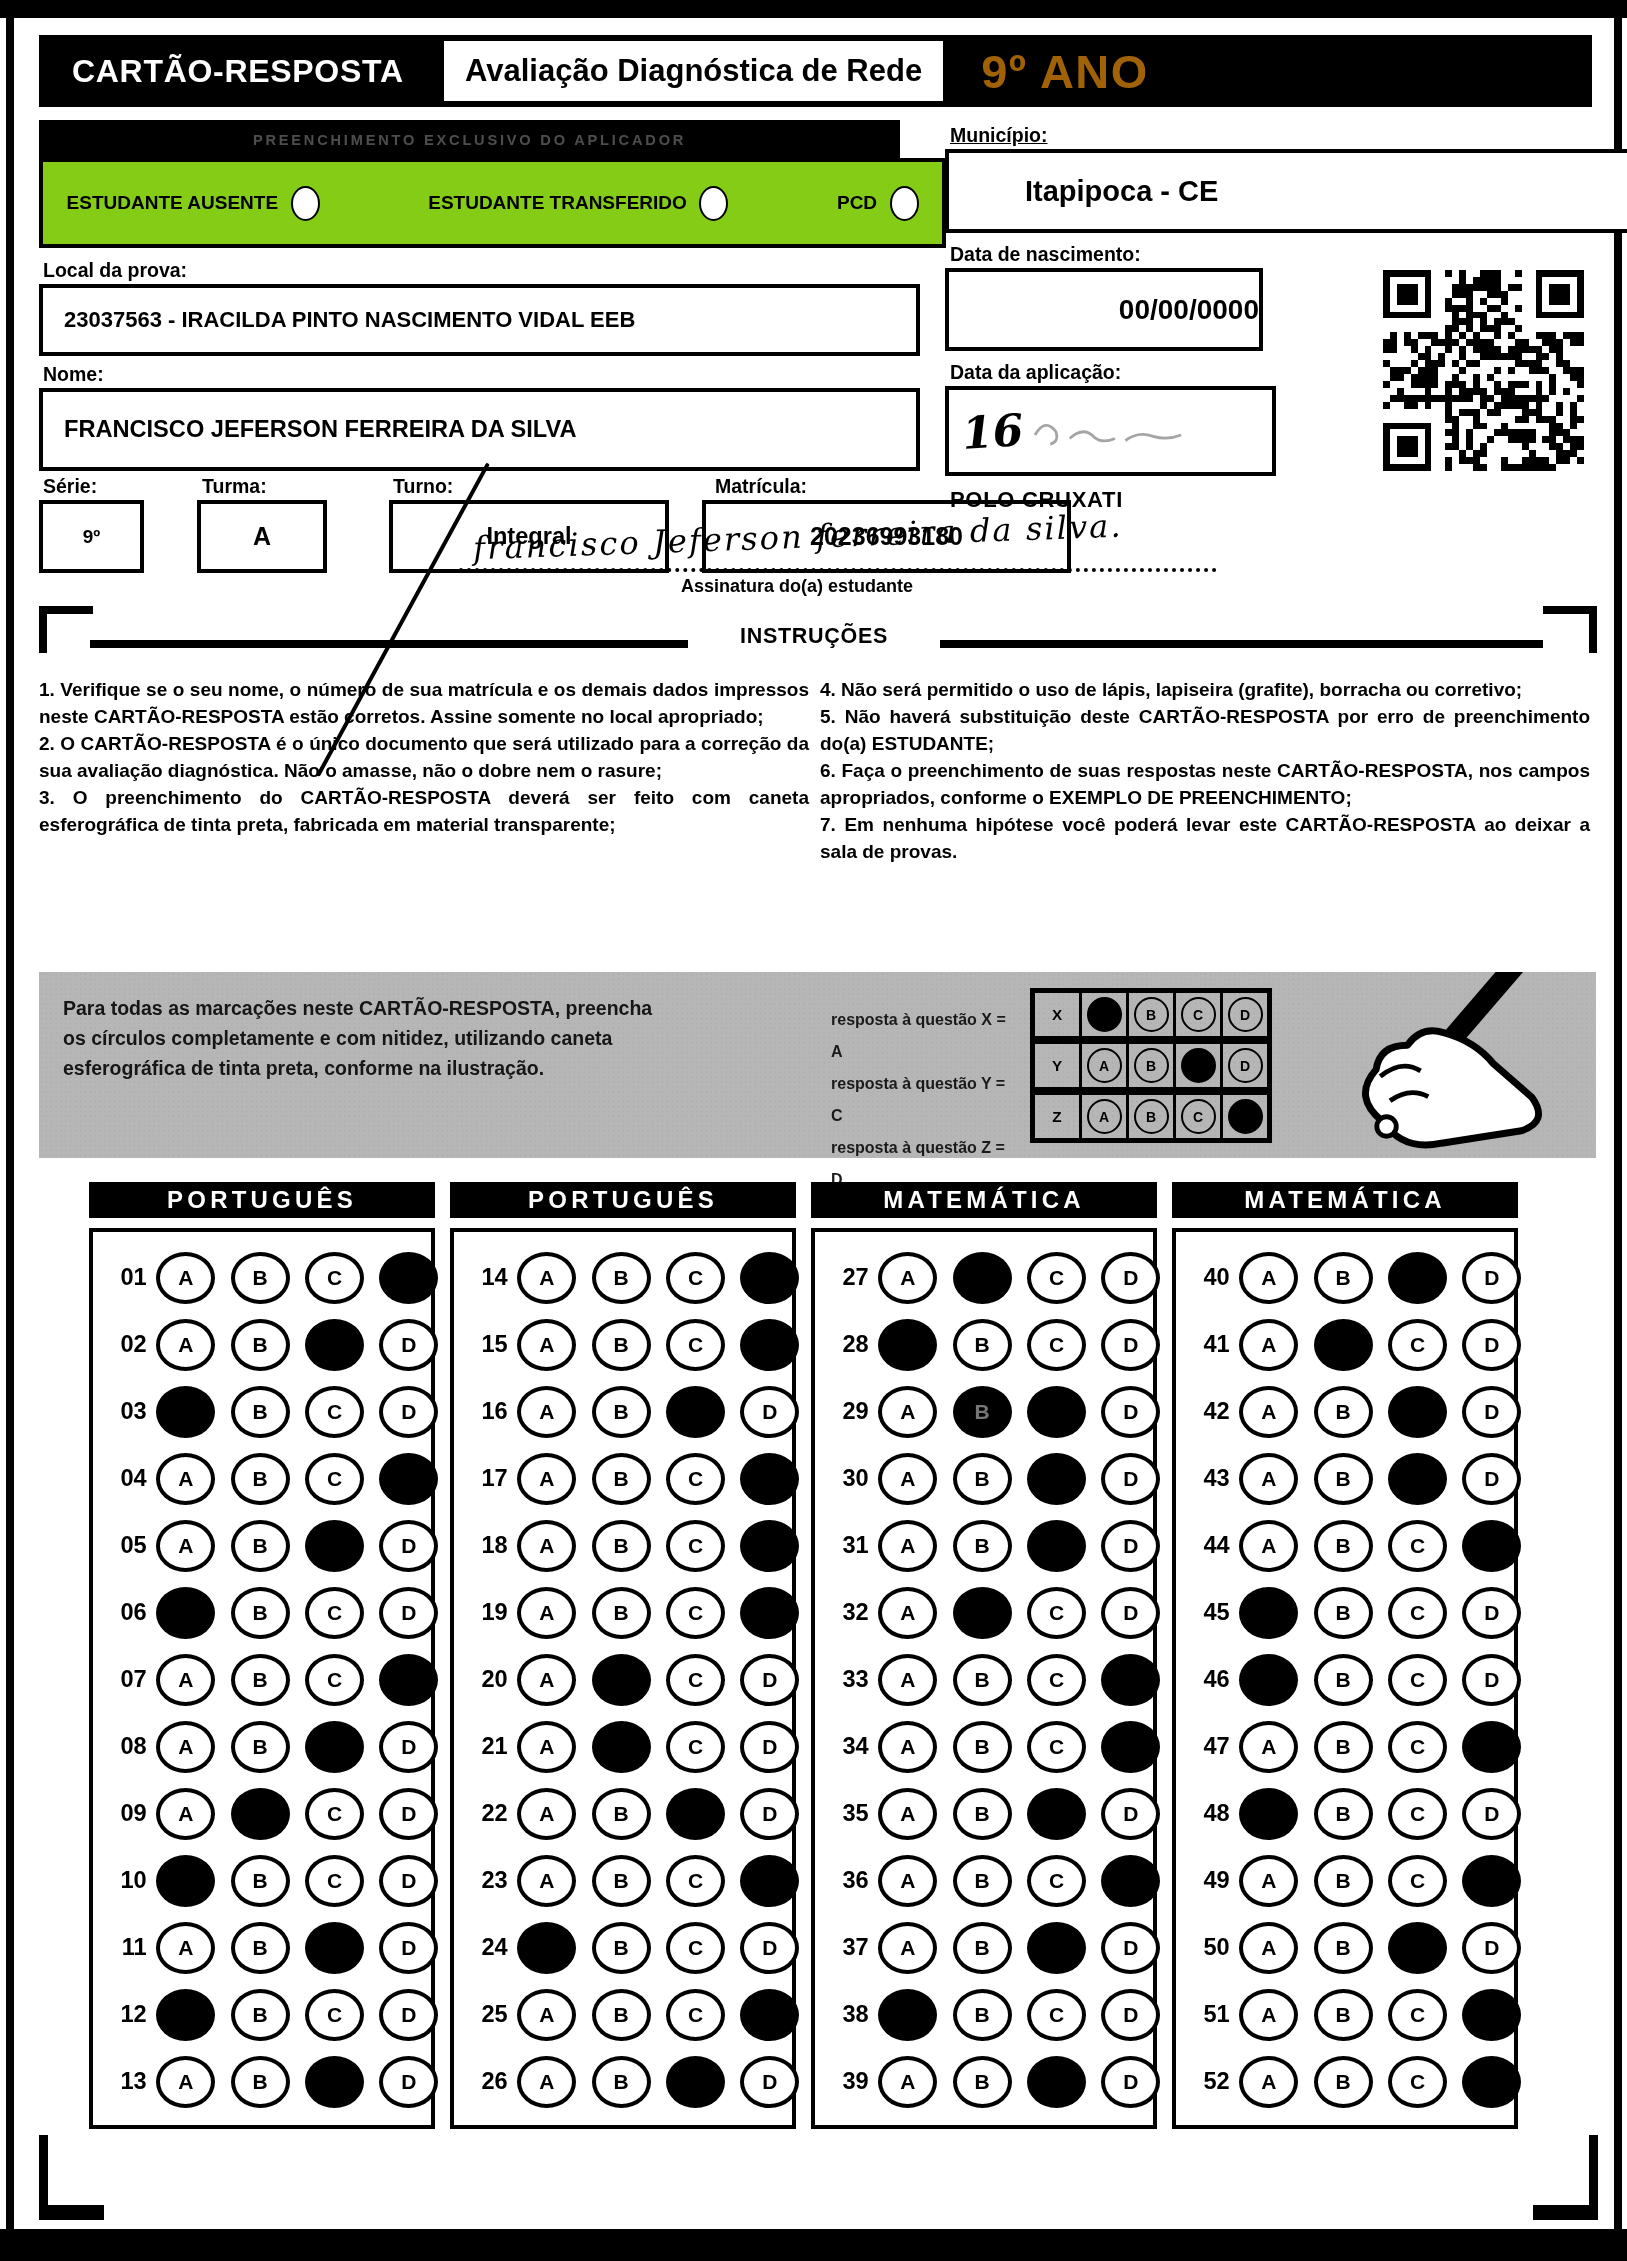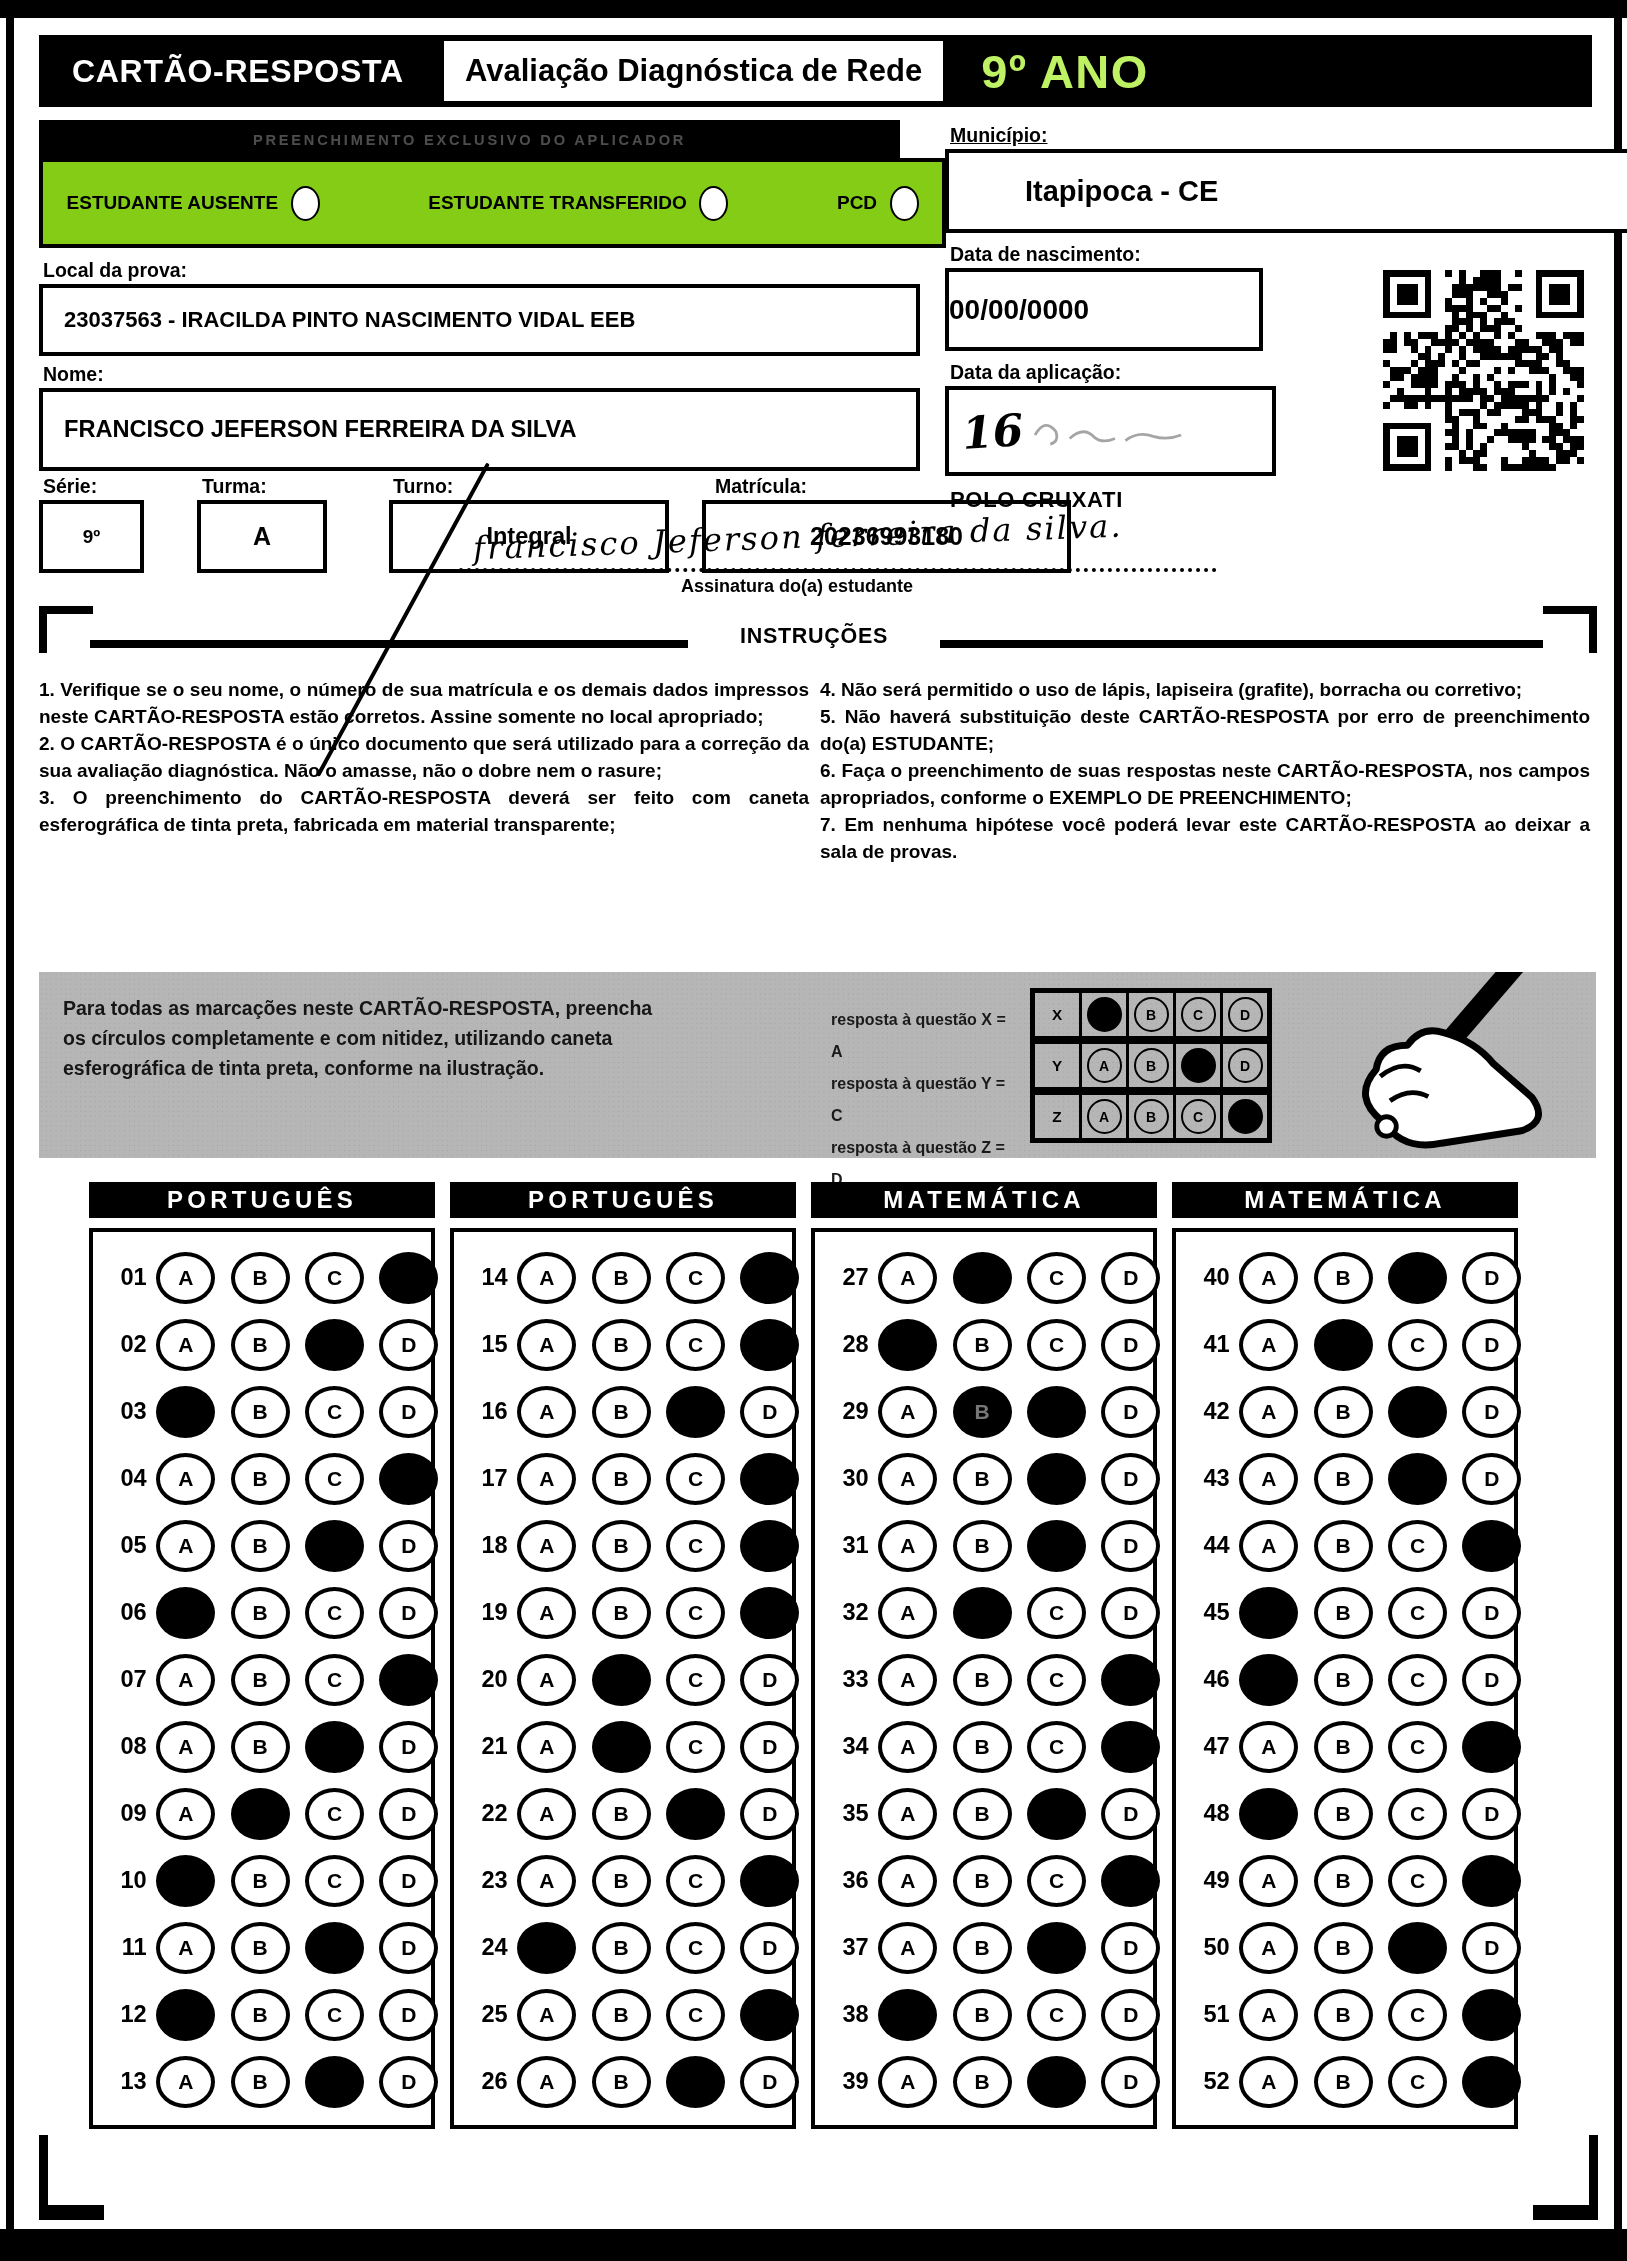--- a/index.html
+++ b/index.html
@@ -9,21 +9,21 @@
   .topbar{left:0;top:0;width:1628px;height:18px;background:#000;}
   .sideL{left:5.6px;top:18px;width:8.3px;height:2224px;background:#000;}
   .sideR{left:1614px;top:18px;width:8.3px;height:2224px;background:#000;}
   .bottombar{left:0;top:2229px;width:1628px;height:33px;background:#000;}
 
   
   .header{left:39px;top:35px;width:1553px;height:72px;background:#000;display:flex;align-items:center;}
   .h-title{color:#fff;font-size:32px;font-weight:bold;letter-spacing:0.7px;padding-left:33px;width:361px;}
   .h-exam{background:#fff;color:#000;font-weight:bold;font-size:31px;height:60px;
     display:flex;align-items:center;padding:0 21px;margin-left:11px;}
-  .h-grade{color:#bef264;font-size:47px;font-weight:bold;margin-left:38px;letter-spacing:1.4px;}
+  .h-grade{color:#a16207;font-size:47px;font-weight:bold;margin-left:38px;letter-spacing:1.4px;}
 
   
   .aplbar{left:39px;top:120px;width:861px;height:39px;background:#000;display:flex;
     align-items:center;justify-content:center;color:rgba(255,255,255,.3);
     font-size:14.6px;font-weight:bold;letter-spacing:2.8px;}
   .statusbox{left:39px;top:158px;width:852px;height:82px;border:4.2px solid #000;background:#84cc16;
     display:flex;align-items:center;justify-content:space-between;padding:0 23.6px;}
   .status-item{display:flex;align-items:center;gap:12.5px;}
   .status-item .lbl{font-size:19px;font-weight:bold;}
   .status-circle{width:25px;height:31px;border:2.8px solid #000;border-radius:50%;background:#fff;}
@@ -147,21 +147,21 @@
   <div class="abs fbox" style="left:702px;top:500px;width:361px;height:65px;justify-content:center;">
     <span class="fval" style="font-size:25px;">20236993180</span>
   </div>
 
   <div class="abs flabel" style="left:950px;top:124px;text-decoration:underline;">Município:</div>
   <div class="abs fbox" style="left:945px;top:149px;width:642px;height:76px;padding-left:76px;">
     <span class="fval" style="font-size:29px;">Itapipoca - CE</span>
   </div>
 
   <div class="abs flabel" style="left:950px;top:243px;">Data de nascimento:</div>
-  <div class="abs fbox" style="left:945px;top:268px;width:310px;height:75px;justify-content:flex-start;">
+  <div class="abs fbox" style="left:945px;top:268px;width:310px;height:75px;justify-content:flex-end;">
     <span class="fval" style="font-size:28px;">00/00/0000</span>
   </div>
 
   <div class="abs flabel" style="left:950px;top:361px;">Data da aplicação:</div>
   <div class="abs fbox" style="left:945px;top:386px;width:310px;height:82px;padding-left:12.5px;">
     <span class="hand-date">16</span>
     <svg width="167" height="49" viewBox="0 0 240 70" style="margin-left:5.6px;opacity:.35;">
       <path d="M10 40 q15 -25 30 -5 q5 15 -8 18 M60 45 q20 -18 35 -2 q12 10 30 2 M140 48 q18 -14 40 -6 q20 6 40 -2" fill="none" stroke="#000" stroke-width="4"></path>
     </svg>
   </div>

